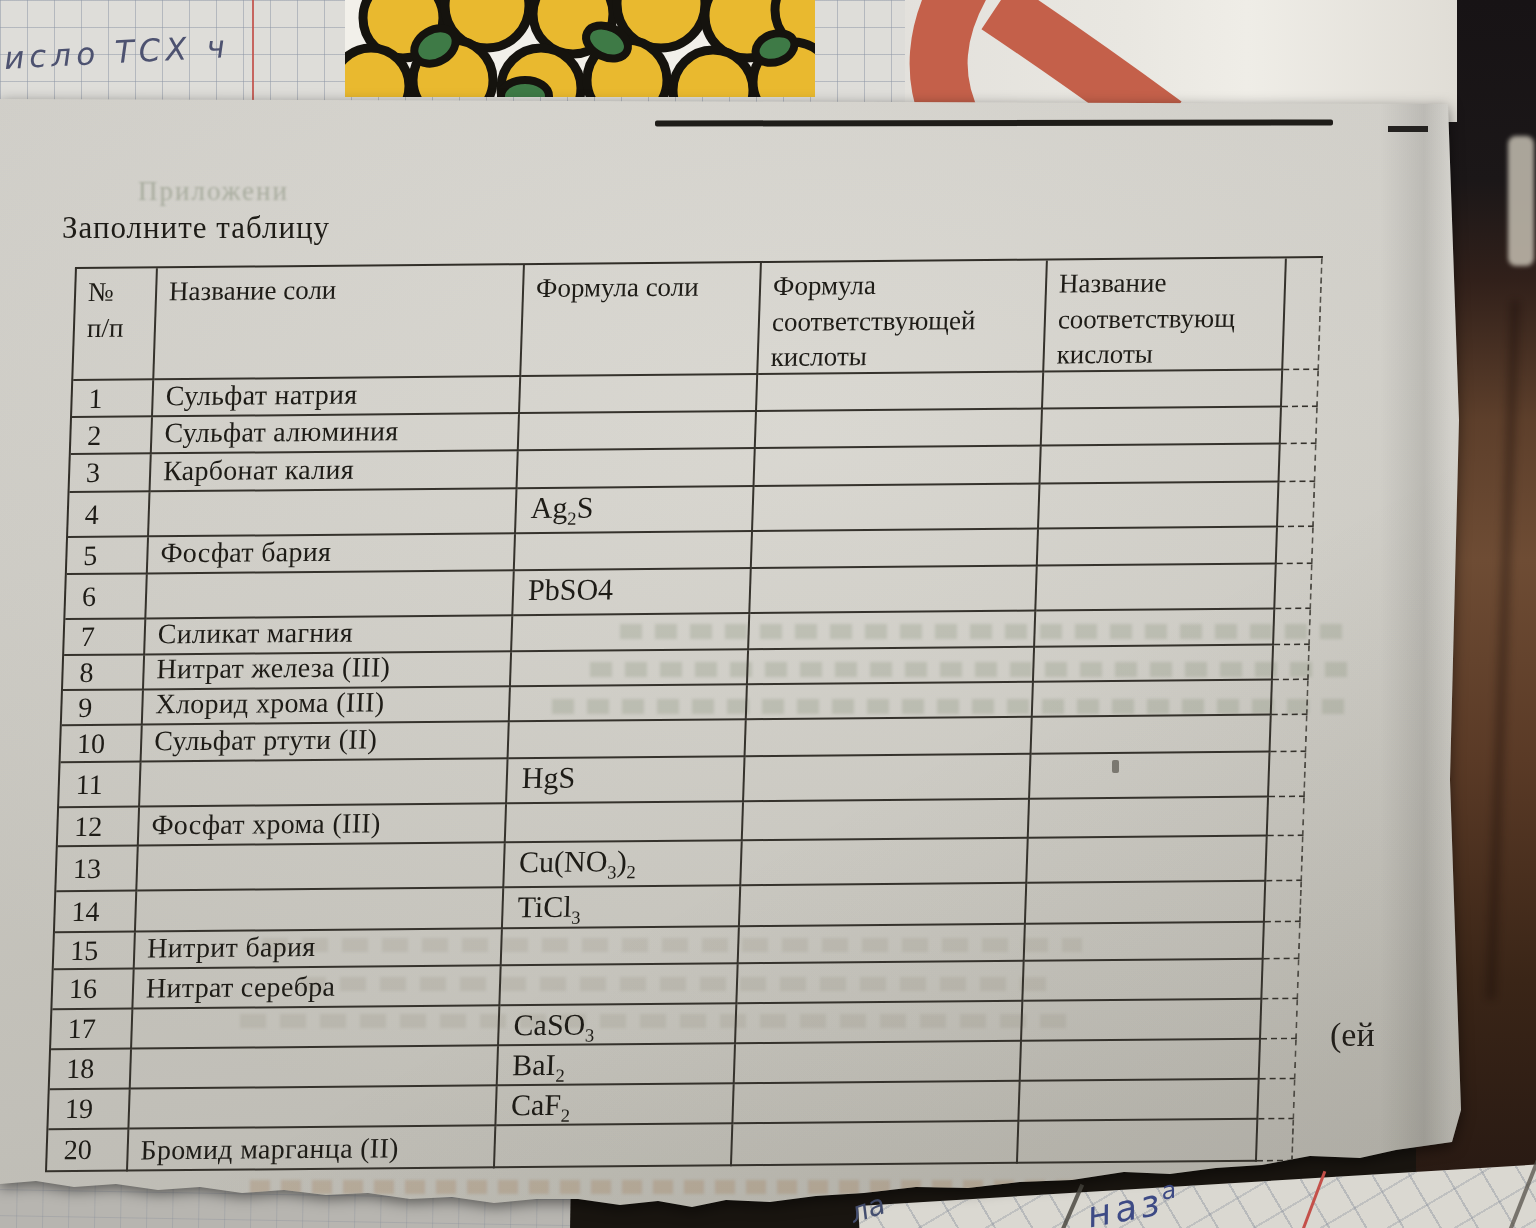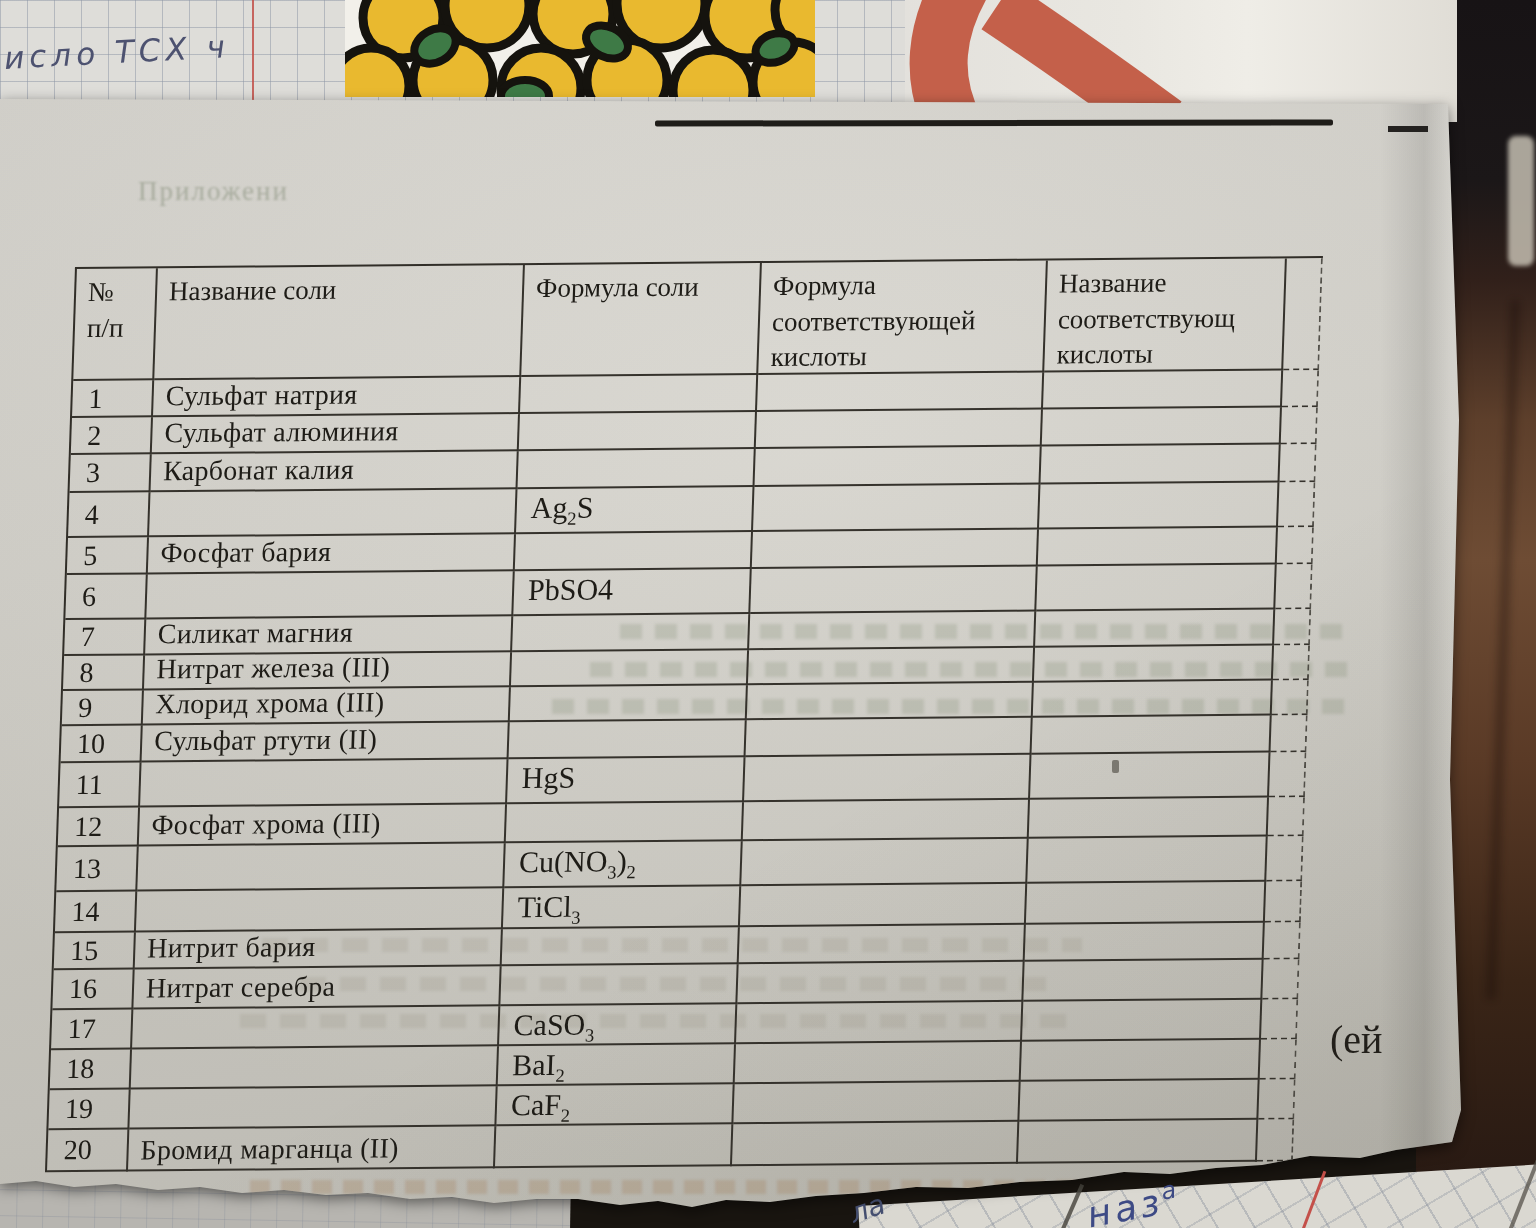--- a/index.html
+++ b/index.html
@@ -74,21 +74,21 @@
   .c-form{width:237px;}
   .c-acid-f{width:286px;}
   .c-acid-n{width:239px;}
   .c-tail{width:36px;border-right:2px dashed rgba(53,50,44,.8);border-bottom-style:dashed;}
   .hcell{flex-direction:column;align-items:flex-start;padding:6px 6px 0 12px;font-size:27px;line-height:1.32;}
   .trow .c-num{align-items:center;padding-left:16px;font-size:28px;}
   .trow .c-name{align-items:flex-end;padding:0 0 3px 12px;font-size:28px;letter-spacing:.3px;white-space:nowrap;}
   .trow .c-form{align-items:flex-start;padding:2px 0 0 14px;font-size:30px;}
   .formula sub{font-size:.62em;}
 
-  .stray{position:absolute;left:1330px;top:1016px;font-size:40px;color:#221f1a;}
+  .stray{position:absolute;left:1330px;top:1016px;font-size:34px;color:#221f1a;}
   .dash{position:absolute;background:#2a2824;height:4px;}
 
   
   .ghost-word{position:absolute;left:138px;top:176px;font-size:27px;color:rgba(100,114,88,.38);filter:blur(1.3px);letter-spacing:2px;}
   .gstripe{position:absolute;filter:blur(1.6px);pointer-events:none;
     background:repeating-linear-gradient(90deg,rgba(108,122,94,.20) 0 22px,transparent 22px 35px);}
   .gstripe.dim{background:repeating-linear-gradient(90deg,rgba(120,116,92,.13) 0 26px,transparent 26px 40px);}
   .gstripe.warm{background:repeating-linear-gradient(90deg,rgba(158,118,78,.26) 0 20px,transparent 20px 31px);}
   .gdot{position:absolute;left:1112px;top:760px;width:7px;height:13px;background:rgba(70,66,58,.6);filter:blur(.5px);border-radius:2px;}
 </style>
@@ -156,20 +156,21 @@
       <span class="ghost-word">Приложени</span>
       <div class="gstripe" style="left:620px;top:624px;width:730px;height:15px;"></div>
       <div class="gstripe" style="left:590px;top:662px;width:770px;height:15px;"></div>
       <div class="gstripe" style="left:552px;top:699px;width:800px;height:15px;"></div>
       <div class="gstripe dim" style="left:262px;top:938px;width:820px;height:14px;"></div>
       <div class="gstripe dim" style="left:300px;top:977px;width:760px;height:14px;"></div>
       <div class="gstripe dim" style="left:240px;top:1014px;width:840px;height:14px;"></div>
       <div class="gstripe warm" style="left:250px;top:1180px;width:900px;height:14px;"></div>
       <div class="gdot"></div>
 
+      <div class="title">Заполните таблицу</div>
 
       <div class="ptable">
         <div class="thead">
           <div class="cell c-num hcell">
             <span>№</span>
             <span>п/п</span>
           </div>
           <div class="cell c-name hcell">
             <span>Название соли</span>
           </div>

